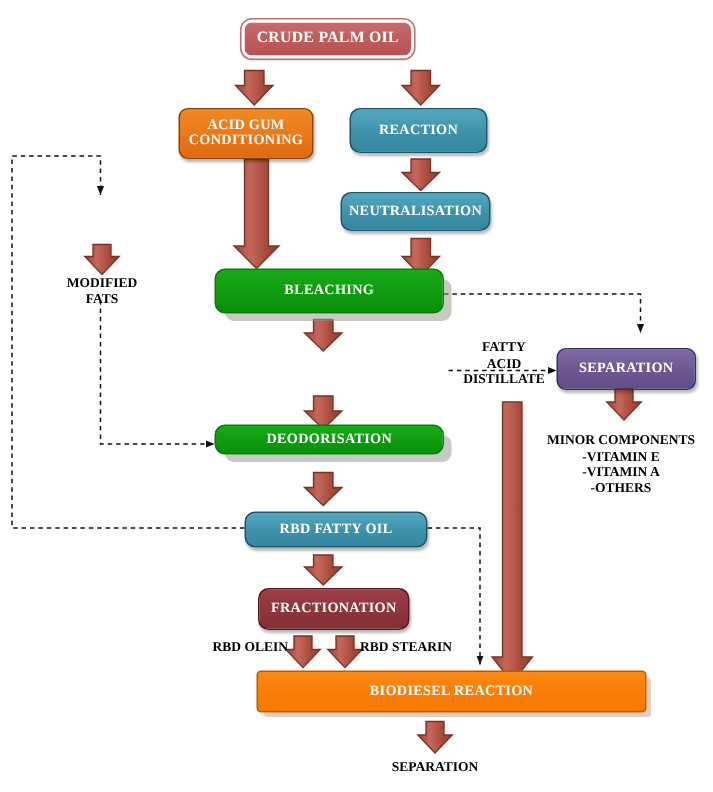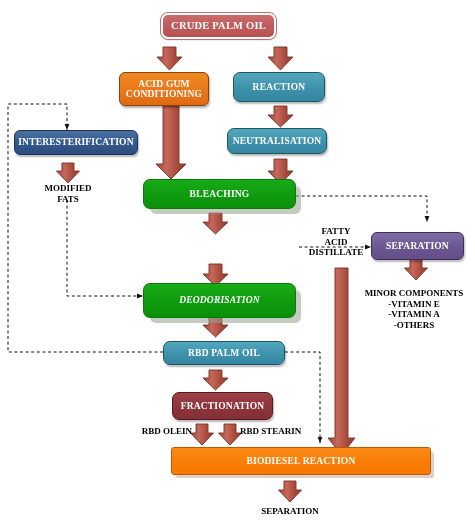--- a/index.html
+++ b/index.html
@@ -172,32 +172,31 @@
     </g>
   </svg>
 
   <div class="node n-crude" style="left:161px; top:13px; width:115px; height:26px;">CRUDE PALM OIL</div>
 
   <div class="node n-orange" style="left:119px; top:72px; width:90px; height:34px; white-space:pre-line;">ACID GUM
 CONDITIONING</div>
 
   <div class="node n-teal" style="left:233px; top:72px; width:92px; height:30px;">REACTION</div>
 
-  <div class="node n-navy" style="left:14px; top:130px; width:124px; height:25px;">INTERESTERIFICATION</div>
 
   <div class="node n-teal" style="left:227px; top:128px; width:100px; height:26px;">NEUTRALISATION</div>
 
   <div class="node n-green" style="left:143px; top:179px; width:153px; height:30px;">BLEACHING</div>
 
 
   <div class="node n-purple" style="left:371px; top:232px; width:93px; height:28px;">SEPARATION</div>
 
-  <div class="node n-green" style="left:143px; top:283px; width:153px; height:35px;font-style:italic;">DEODORISATION</div>
-
-  <div class="node n-teal" style="left:163px; top:341px; width:122px; height:24px;">RBD PALM OIL</div>
+  <div class="node n-green" style="left:143px; top:283px; width:153px; height:20px;">DEODORISATION</div>
+
+  <div class="node n-teal" style="left:163px; top:341px; width:122px; height:24px;">RBD FATTY OIL</div>
 
   <div class="node n-darkred" style="left:172px; top:392px; width:101px; height:28px;">FRACTIONATION</div>
 
   <div class="node n-biodiesel" style="left:171px; top:447px; width:260px; height:28px;">BIODIESEL REACTION</div>
 
   <div class="tlabel" style="left:28px; top:183px; width:80px;">MODIFIED
 FATS</div>
 
   <div class="tlabel" style="left:305px; top:226px; width:62px;">FATTY
 ACID

